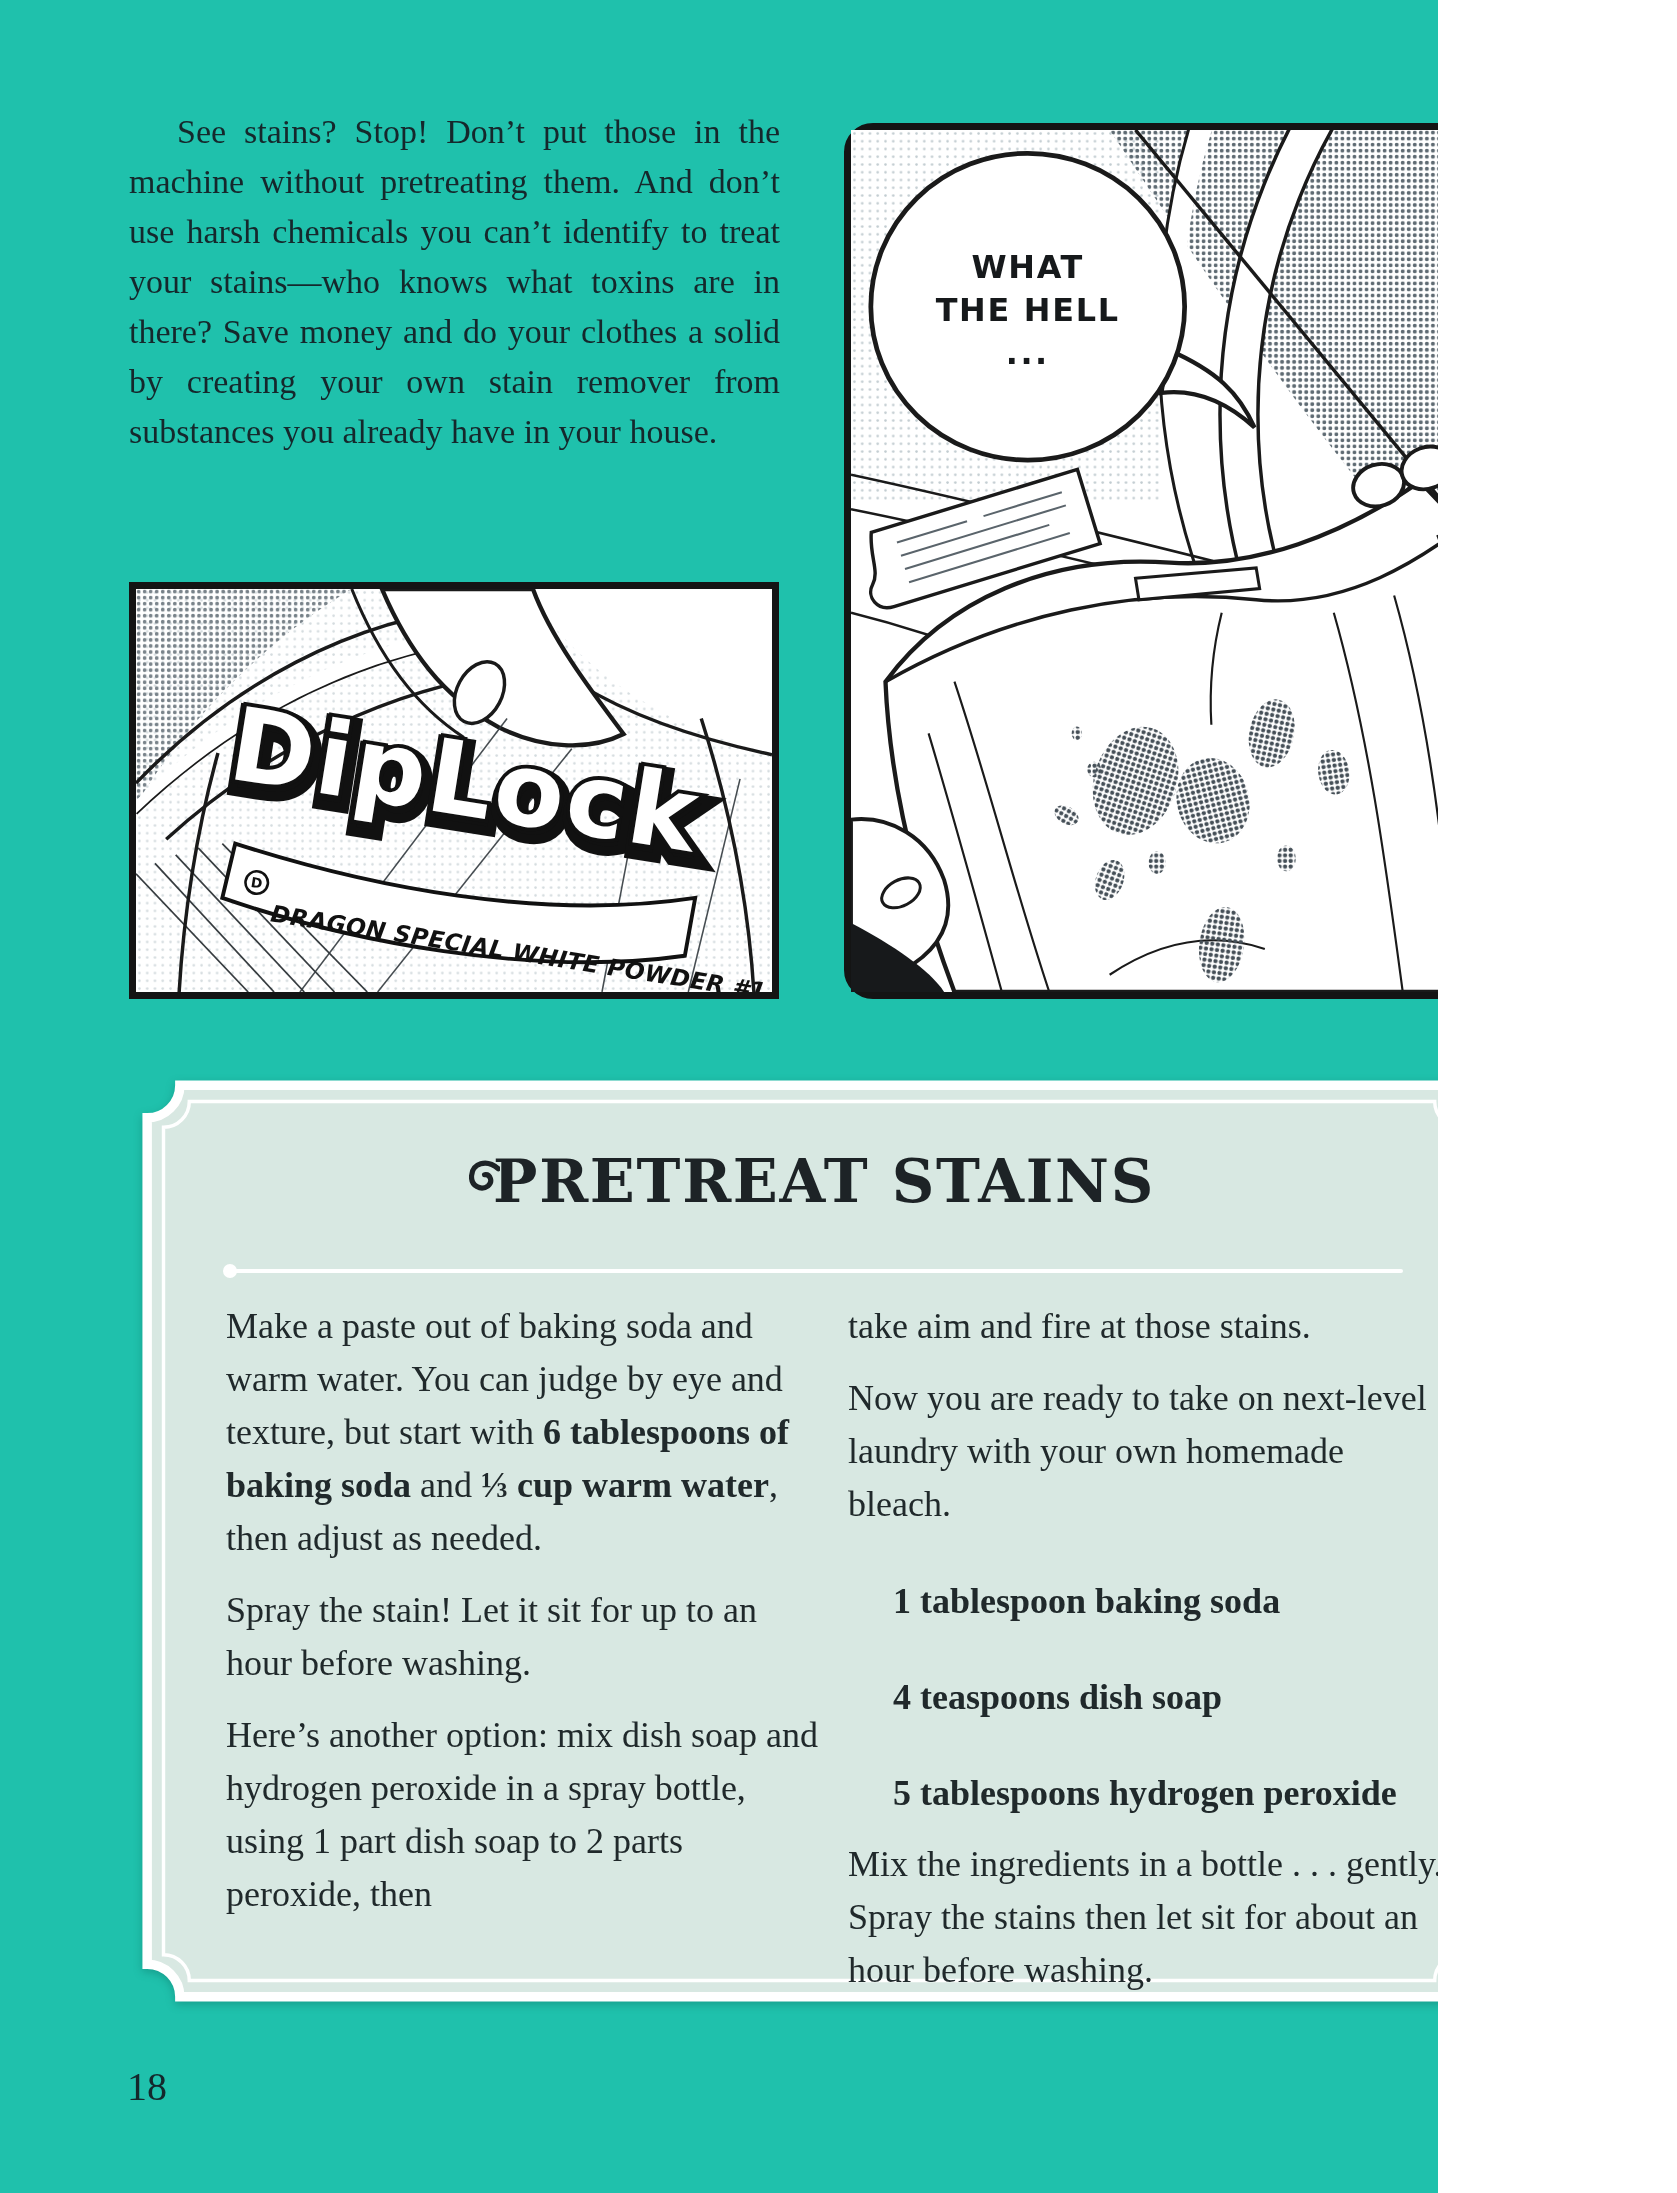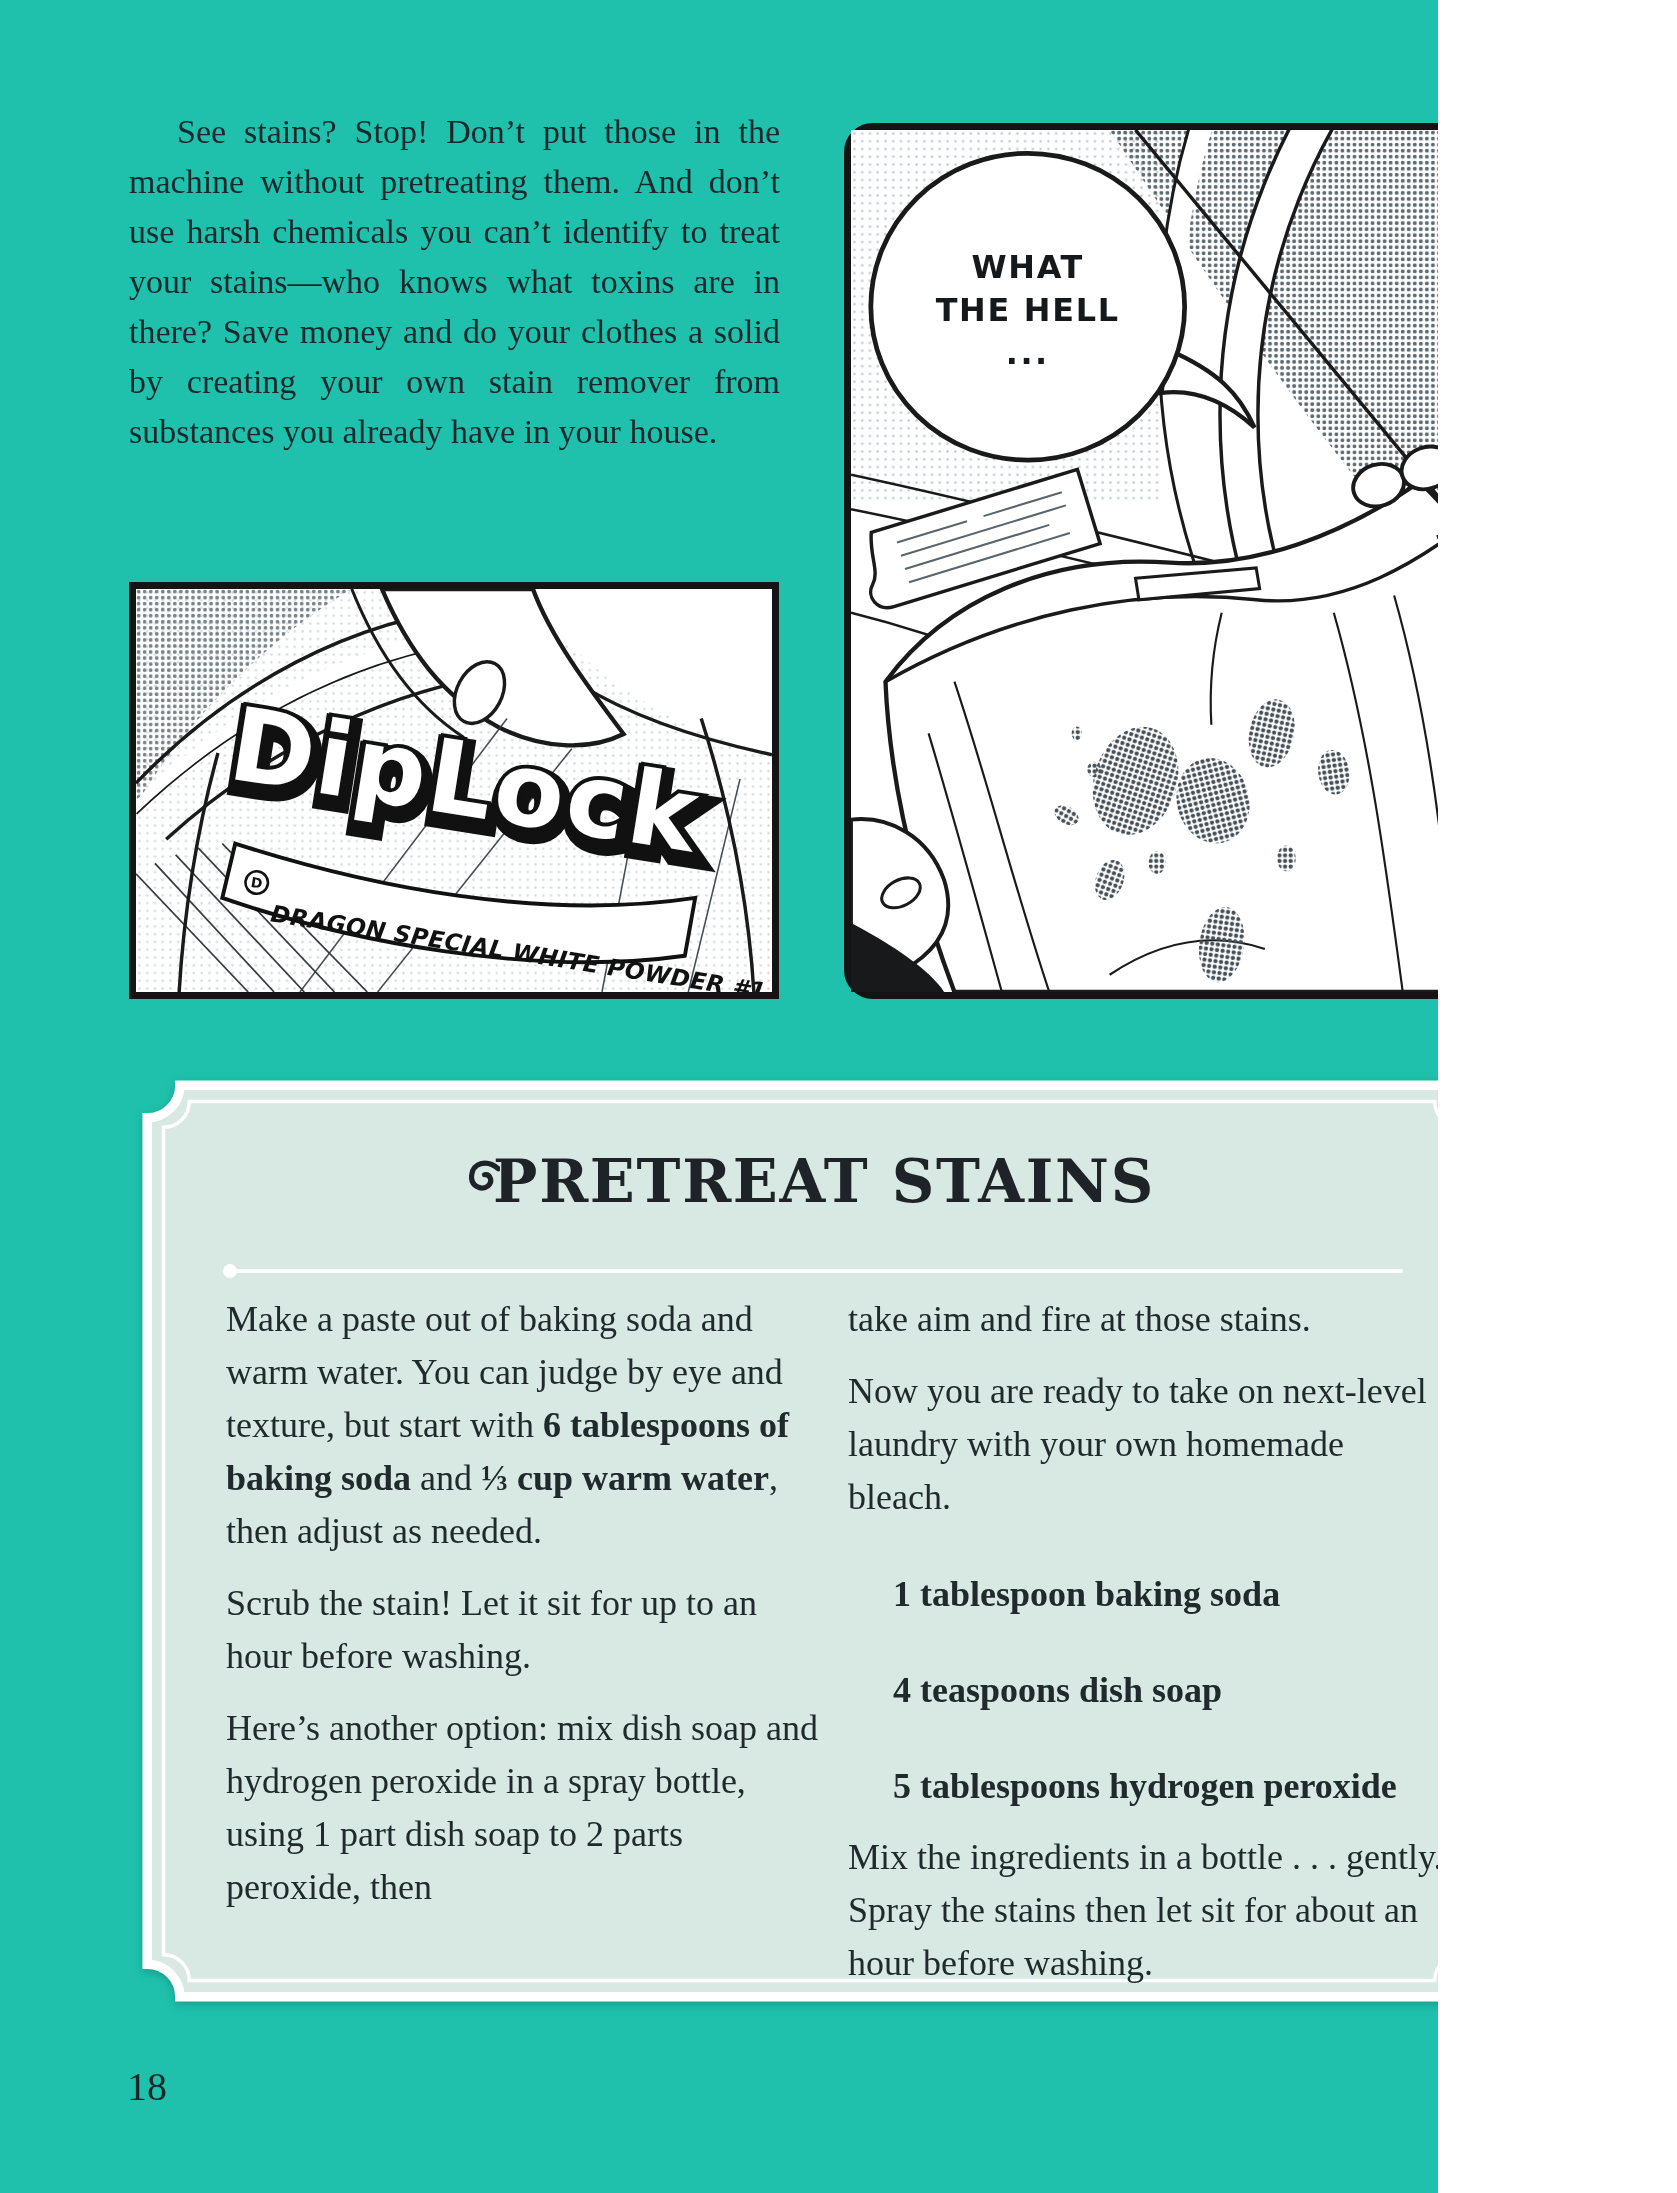--- a/index.html
+++ b/index.html
@@ -20,21 +20,21 @@
   .recipe-backdrop{position:absolute;left:142px;top:1080px;width:1340px;height:922px;
     filter:drop-shadow(0 3.4px 4.3px rgba(0,70,62,.28));}
   .recipe-content{position:absolute;left:142px;top:1080px;width:1340px;height:922px;}
   .recipe-title{position:absolute;left:0;top:67px;width:100%;text-align:center;
     font-family:"DejaVu Serif", serif;font-weight:bold;font-size:59px;letter-spacing:1.7px;
     color:#1d2326;}
   .title-swirl{display:inline-block;vertical-align:-3.4px;margin-right:-6.9px;}
   .divider{position:absolute;left:84px;top:189px;width:1177px;height:4.3px;background:#fff;border-radius:2.6px;}
   .divider::before{content:"";position:absolute;left:-3.4px;top:-5.2px;width:14.6px;height:14.6px;border-radius:50%;background:#fff;}
   .col{position:absolute;top:213px;font-size:36px;line-height:53px;color:#20292b;}
-  .col p{margin:0 0 19px 0;}
+  .col p{margin:7px 0 19px 0;}
   .col-left{left:84px;width:594px;}
   .col-right{left:706px;width:602px;}
   .ing{margin:3.4px 0 19px 45px;font-weight:bold;}
   .ing div{padding-left:40px;text-indent:-40px;line-height:52px;margin-top:44px;}
 
   
   .page-number{position:absolute;left:127px;top:2063px;font-size:40px;color:#14282c;}
 
   
   .mangafont{font-family:"DejaVu Sans", sans-serif;font-weight:bold;}
@@ -219,21 +219,21 @@
     <div class="recipe-title">
       <svg class="title-swirl" width="31" height="45" viewBox="0 0 36 52">
         <path d="M 34,10 C 20,-2 4,4 3,18 C 2,30 14,36 22,30 C 28,25 25,16 18,17" fill="none" stroke="#1d2326" stroke-width="6" stroke-linecap="round"></path>
       </svg><span>PRETREAT STAINS</span>
     </div>
 
     <div class="divider"></div>
 
     <div class="col col-left">
       <p><span>Make a paste out of baking soda and warm water. You can judge by eye and texture, but start with </span><strong>6 tablespoons of baking soda</strong><span> and </span><strong>⅓ cup warm water</strong><span>, then adjust as needed.</span></p>
-      <p>Scrub the stain! Let it sit for up to an hour before washing.</p>
+      <p>Spray the stain! Let it sit for up to an hour before washing.</p>
       <p>Here’s another option: mix dish soap and hydrogen peroxide in a spray bottle, using 1 part dish soap to 2 parts peroxide, then</p>
     </div>
 
     <div class="col col-right">
       <p>take aim and fire at those stains.</p>
       <p>Now you are ready to take on next-level laundry with your own homemade bleach.</p>
       <div class="ing">
         <div>1 tablespoon baking soda</div>
         <div>4 teaspoons dish soap</div>
         <div>5 tablespoons hydrogen peroxide</div>

